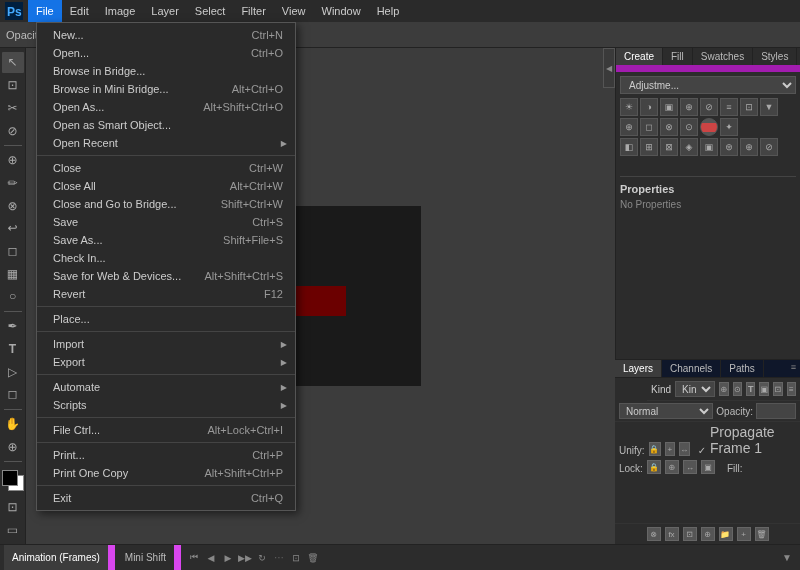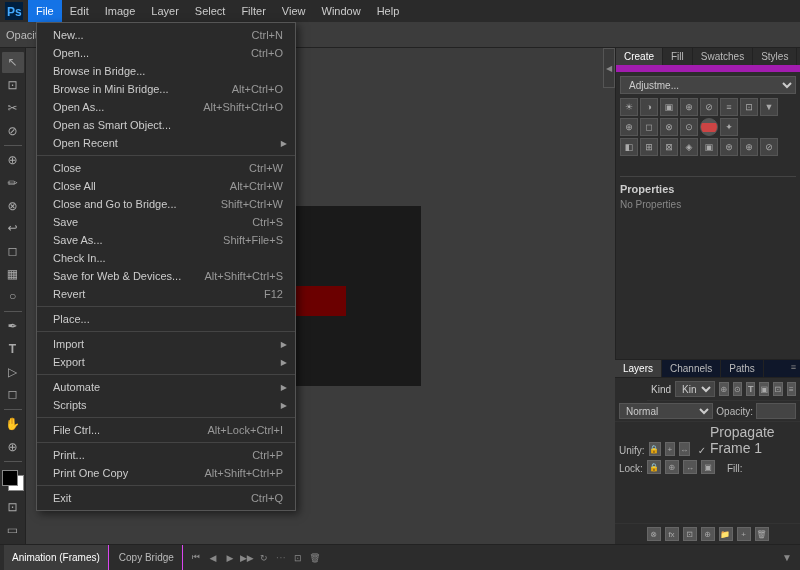--- a/index.html
+++ b/index.html
@@ -304,21 +304,21 @@
       display: flex;
       align-items: center;
       padding: 0 4px;
       gap: 2px;
       font-size: 10px;
     }
     .bottom-tab {
       padding: 2px 8px;
       cursor: pointer;
       color: #bbb;
-      border-right: 1px solid #d946ef;
+      border-right: 7px solid #d946ef;
       height: 100%;
       display: flex;
       align-items: center;
     }
     .bottom-tab.active {
       background: #3c3c3c;
       color: #fff;
     }
     .bottom-controls {
       display: flex;
@@ -557,21 +557,21 @@
         <div class="small-btn">+</div>
         <div class="small-btn">🗑</div>
       </div>
     </div>
   </div>
 
 </div>
 
 <div class="bottom-panel">
   <div class="bottom-tab active">Animation (Frames)</div>
-  <div class="bottom-tab">Copy Bridge</div>
+  <div class="bottom-tab">Mini Shift</div>
   <div class="bottom-controls">
     <div class="bottom-control-btn">⏮</div>
     <div class="bottom-control-btn">◀</div>
     <div class="bottom-control-btn">▶</div>
     <div class="bottom-control-btn">▶▶</div>
     <div class="bottom-control-btn">↻</div>
     <span style="color:#666;margin:0 2px;">···</span>
     <div class="bottom-control-btn">⊡</div>
     <div class="bottom-control-btn">🗑</div>
   </div>

